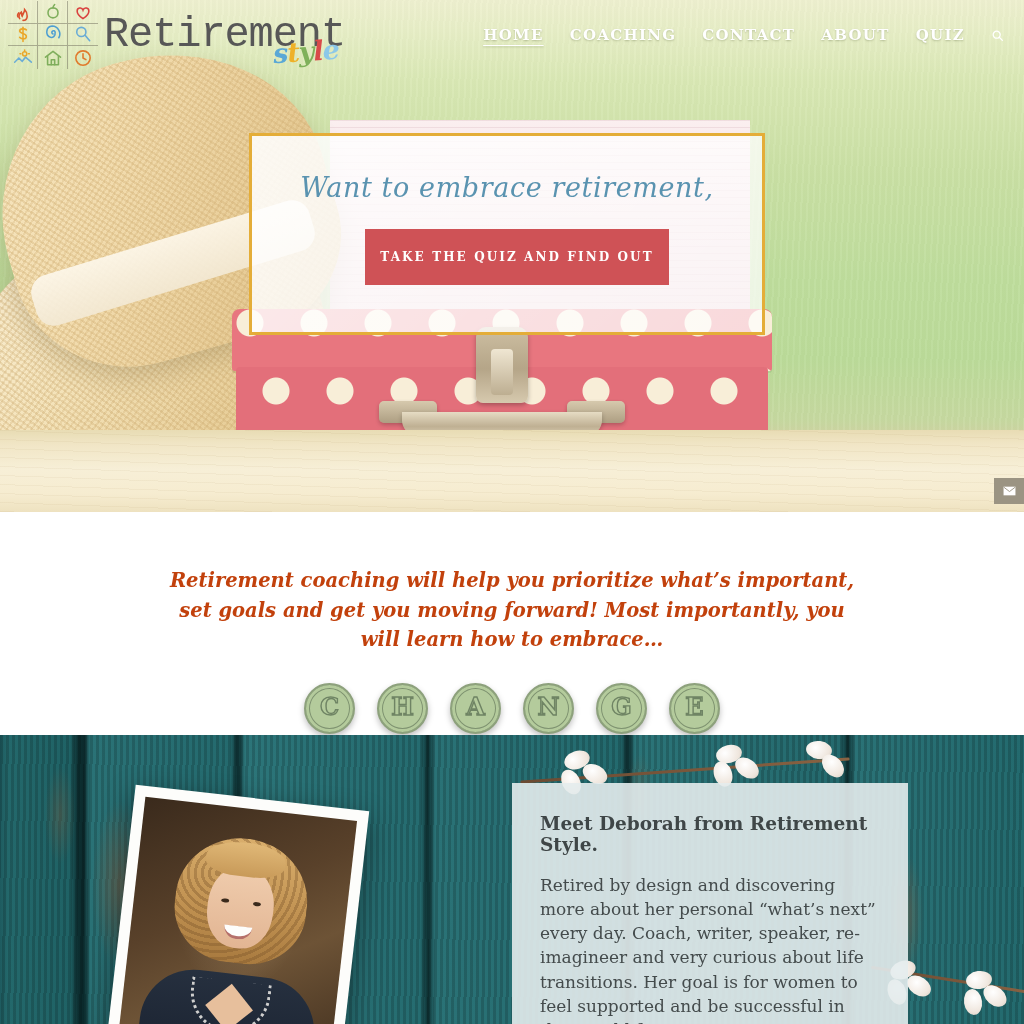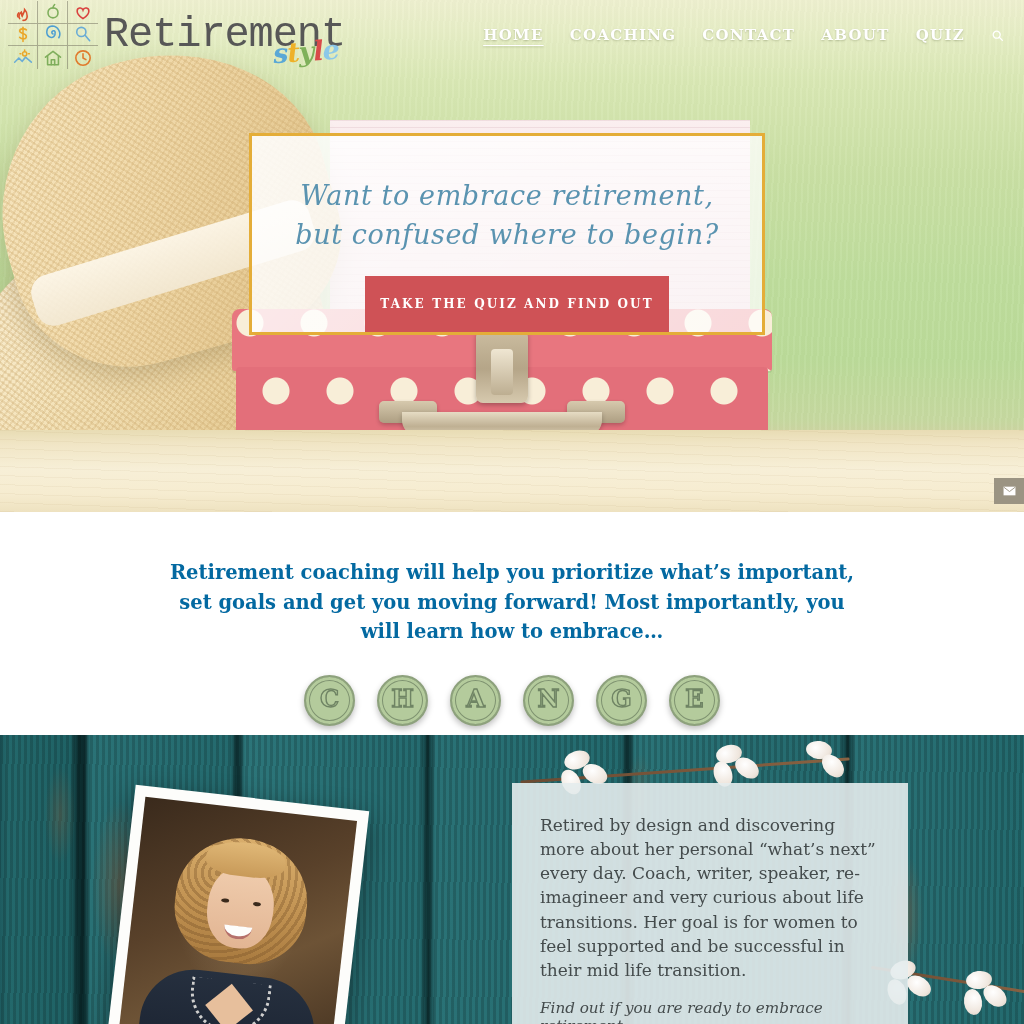--- a/index.html
+++ b/index.html
@@ -191,21 +191,21 @@
   .nav a.active { text-decoration:underline; text-underline-offset:5px; }
   .nav-search { cursor:pointer; display:flex; align-items:center; }
 
   
   .hero-card {
     position:absolute; left:249px; top:133px; width:516px; height:202px;
     border:3px solid #e4ad38;
     background:linear-gradient(135deg, rgba(255,255,255,.88), rgba(255,255,255,.80) 45%, rgba(255,255,255,.72));
     z-index:30;
     display:flex; flex-direction:column; align-items:center;
-    padding-top:40px;
+    padding-top:32px;
   }
   .hero-headline {
     font-family:"DejaVu Serif", serif;
     font-style:italic;
     font-size:27px;
     line-height:1.45;
     color:#5a93b0;
     text-align:center;
     letter-spacing:.6px;
     font-weight:400;
@@ -237,23 +237,24 @@
   .intro {
     position:relative;
     width:1024px; height:223px;
     background:#ffffff;
     display:flex; flex-direction:column; align-items:center;
     padding-top:46px;
   }
   .intro-text {
     width:700px; text-align:center;
     font-family:"DejaVu Serif", serif;
-    font-weight:700;
+    font-style:italic; font-weight:700;
     font-size:19.5px; line-height:1.52;
-    color:#0369a1;
+    color:#c2410c;
+    margin-top:8px;
   }
   .change-row {
     display:flex; gap:22px; margin-top:28px;
   }
   .change-badge {
     width:51px; height:51px; border-radius:50%;
     background:#b4cb9c;
     border:2px solid #8da17c;
     box-shadow:0 3px 6px rgba(0,0,0,.26), inset 0 0 0 3px #b4cb9c, inset 0 0 0 4px #7e9270;
     display:flex; align-items:center; justify-content:center;
@@ -487,21 +488,20 @@
           <circle cx="10.5" cy="10.5" r="6.5"></circle>
             <path d="M15.3 15.3L21 21"></path>
         </svg>
       </span>
     </nav>
   </div>
 
   <div class="hero-card">
     <div class="hero-headline">
       <div>Want to embrace retirement,</div>
-      <div>but confused where to begin?</div>
     </div>
     <button class="hero-cta">TAKE THE QUIZ AND FIND OUT</button>
   </div>
 
   <div class="email-tab">
     <svg width="13" height="10" viewBox="0 0 24 18" fill="#ffffff">
       <path d="M1 1h22v16H1z" fill="#ffffff"></path>
       <path d="M1.8 2.2L12 10 22.2 2.2" fill="none" stroke="#9b9483" stroke-width="1.7"></path>
     </svg>
   </div>
@@ -567,16 +567,17 @@
       <div class="eye l"></div>
       <div class="eye r"></div>
       <div class="smile"></div>
       <div class="torso"></div>
       <div class="vneck"></div>
       <div class="necklace"></div>
     </div>
   </div>
 
   <div class="about-card">
+    <div class="about-title">Meet Deborah from Retirement Style.</div>
     <div class="about-body">Retired by design and discovering more about her personal “what’s next” every day. Coach, writer, speaker, re-imagineer and very curious about life transitions. Her goal is for women to feel supported and be successful in their mid life transition.</div>
     <a href="#" class="about-link">Find out if you are ready to embrace retirement.</a>
   </div>
 </div>
 
 </body></html>

